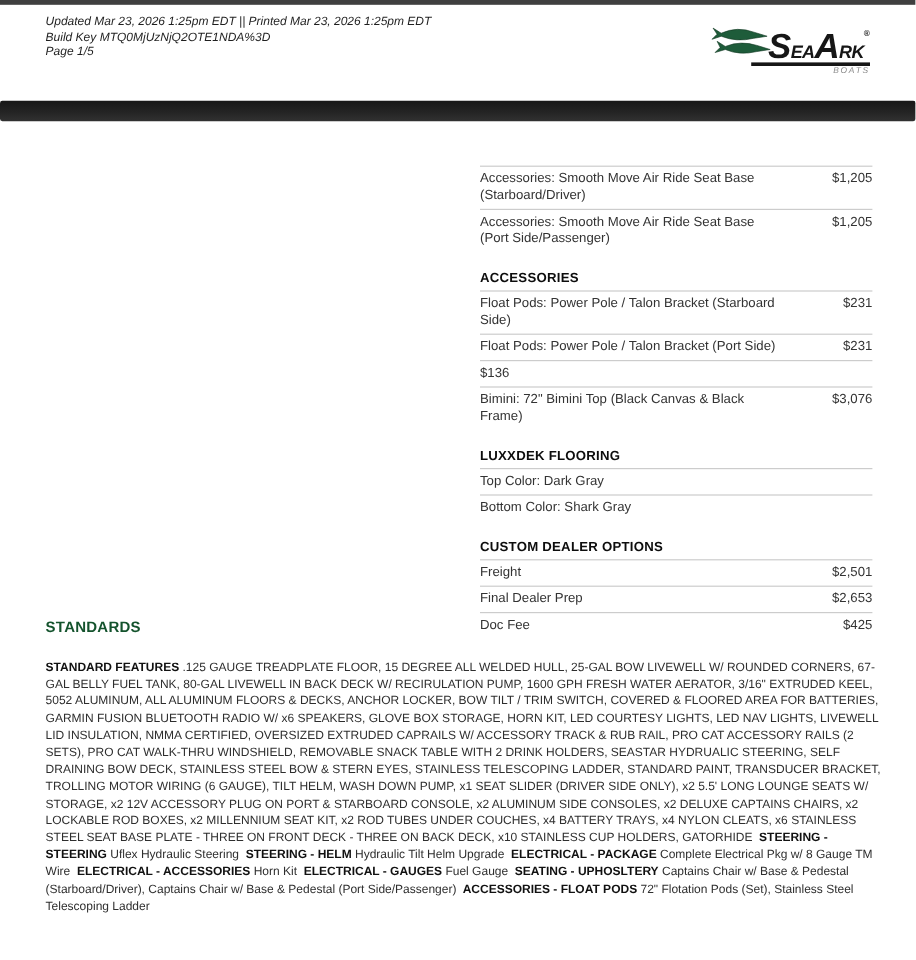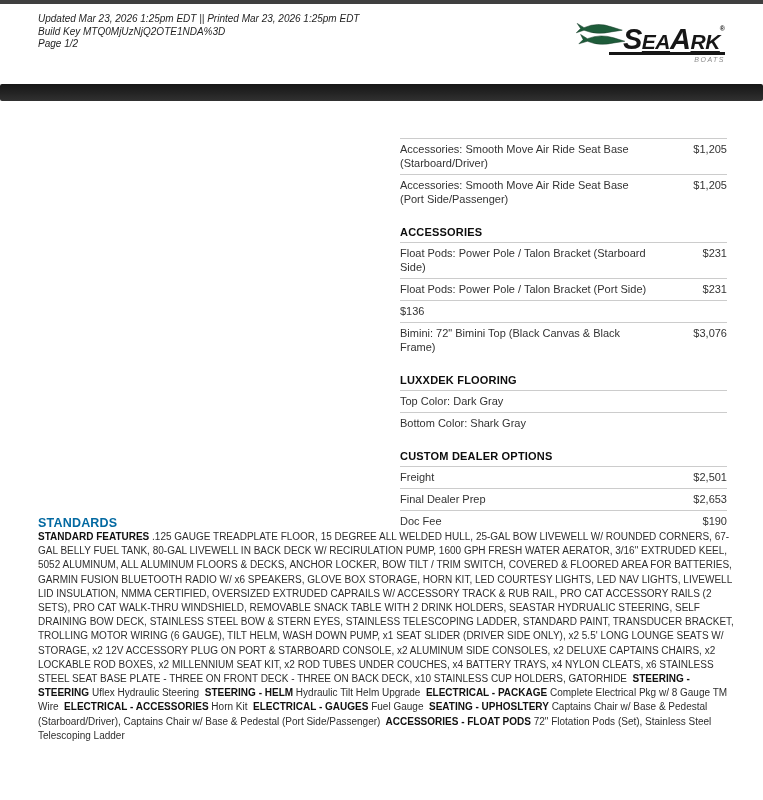--- a/index.html
+++ b/index.html
@@ -13,49 +13,49 @@
   .divider-bar { position:absolute; top:84px; left:0; width:763px; height:17px;
                  background:linear-gradient(180deg,#171717 0%,#242424 55%,#313131 100%);
                  border-radius:2px; }
 
   
   .logo { position:absolute; top:20px; right:38px; display:flex; align-items:flex-end; }
   .fish { width:56px; height:34px; margin-right:-6px; margin-bottom:9px; }
   .wordblock { display:flex; flex-direction:column; }
   .word { font-weight:bold; font-style:italic; color:#161616; letter-spacing:-0.5px; white-space:nowrap; line-height:1; }
   .word .lg { font-size:29px; }
-  .word .sm { font-size:21px;text-decoration:underline; }
+  .word .sm { font-size:15px; }
   .word .reg { font-size:7px; font-style:normal; vertical-align:top; letter-spacing:0; }
   .underbar { height:3px; background:#161616; margin-top:-2px; margin-left:-14px; width:calc(100% + 14px); }
   .boats { font-size:7px; font-style:italic; color:#8a8a8a; text-align:right; letter-spacing:1.5px; margin-top:1px; }
 
   
   .options-table { position:absolute; top:138px; left:400px; width:327px; font-size:11px; color:#333333; }
   .opt-heading { font-size:11px; font-weight:bold; color:#0d0d0d; margin:16px 0 4px 0; letter-spacing:0.2px; }
   .opt-row { display:flex; justify-content:space-between; border-top:1px solid #cccccc; padding:3px 0 4px 0; line-height:14px; }
   .opt-label { width:248px; }
   .opt-price { text-align:right; white-space:nowrap; }
 
   
   .standards { position:absolute; top:516px; left:38px; width:702px; color:#2e2e2e; }
-  .standards h3 { font-size:12.5px; font-weight:bold; color:#0369a1; margin-bottom:0; letter-spacing:0.2px; }
+  .standards h3 { font-size:12.5px; font-weight:bold; color:#14532d; margin-bottom:20px; letter-spacing:0.2px; }
   .standards p { font-size:10px; line-height:14.2px; }
   .standards p b { color:#111111; }
 </style>
 </head>
 <body>
 
 <div class="page">
 
   <div class="top-edge-bar"></div>
 
   <div class="print-meta">
     <div>Updated Mar 23, 2026 1:25pm EDT || Printed Mar 23, 2026 1:25pm EDT</div>
     <div>Build Key MTQ0MjUzNjQ2OTE1NDA%3D</div>
-    <div>Page 1/2</div>
+    <div>Page 1/5</div>
   </div>
 
   <div class="logo">
     <svg class="fish" viewBox="0 0 64 40" xmlns="http://www.w3.org/2000/svg">
       <path d="M12 9 Q28 2 44 8 L57 12 L44 14 Q27 18 12 12 L3 15 L8 10 L4 4 Z" fill="#1e5c3a" stroke="#123823" stroke-width="0.6"></path>
       <path d="M16 22 Q31 16 47 21 L60 25 L47 27 Q30 31 16 25 L6 28 L11 23 L8 17 Z" fill="#1e5c3a" stroke="#123823" stroke-width="0.6"></path>
     </svg>
     <div class="wordblock">
       <div class="word"><span class="lg">S</span><span class="sm">EA</span><span class="lg">A</span><span class="sm">RK</span><span class="reg">®</span></div>
       <div class="underbar"></div>
@@ -103,21 +103,21 @@
       <div class="opt-row">
         <div class="opt-label">Freight</div>
         <div class="opt-price">$2,501</div>
       </div>
       <div class="opt-row">
         <div class="opt-label">Final Dealer Prep</div>
         <div class="opt-price">$2,653</div>
       </div>
       <div class="opt-row">
         <div class="opt-label">Doc Fee</div>
-        <div class="opt-price">$190</div>
+        <div class="opt-price">$425</div>
       </div>
     </section>
 
   <section class="standards">
     <h3>STANDARDS</h3>
     <p><b>STANDARD FEATURES</b><span> .125 GAUGE TREADPLATE FLOOR, 15 DEGREE ALL WELDED HULL, 25-GAL BOW LIVEWELL W/ ROUNDED CORNERS, 67-GAL BELLY FUEL TANK, 80-GAL LIVEWELL IN BACK DECK W/ RECIRULATION PUMP, 1600 GPH FRESH WATER AERATOR, 3/16" EXTRUDED KEEL, 5052 ALUMINUM, ALL ALUMINUM FLOORS &amp; DECKS, ANCHOR LOCKER, BOW TILT / TRIM SWITCH, COVERED &amp; FLOORED AREA FOR BATTERIES, GARMIN FUSION BLUETOOTH RADIO W/ x6 SPEAKERS, GLOVE BOX STORAGE, HORN KIT, LED COURTESY LIGHTS, LED NAV LIGHTS, LIVEWELL LID INSULATION, NMMA CERTIFIED, OVERSIZED EXTRUDED CAPRAILS W/ ACCESSORY TRACK &amp; RUB RAIL, PRO CAT ACCESSORY RAILS (2 SETS), PRO CAT WALK-THRU WINDSHIELD, REMOVABLE SNACK TABLE WITH 2 DRINK HOLDERS, SEASTAR HYDRUALIC STEERING, SELF DRAINING BOW DECK, STAINLESS STEEL BOW &amp; STERN EYES, STAINLESS TELESCOPING LADDER, STANDARD PAINT, TRANSDUCER BRACKET, TROLLING MOTOR WIRING (6 GAUGE), TILT HELM, WASH DOWN PUMP, x1 SEAT SLIDER (DRIVER SIDE ONLY), x2 5.5' LONG LOUNGE SEATS W/ STORAGE, x2 12V ACCESSORY PLUG ON PORT &amp; STARBOARD CONSOLE, x2 ALUMINUM SIDE CONSOLES, x2 DELUXE CAPTAINS CHAIRS, x2 LOCKABLE ROD BOXES, x2 MILLENNIUM SEAT KIT, x2 ROD TUBES UNDER COUCHES, x4 BATTERY TRAYS, x4 NYLON CLEATS, x6 STAINLESS STEEL SEAT BASE PLATE - THREE ON FRONT DECK - THREE ON BACK DECK, x10 STAINLESS CUP HOLDERS, GATORHIDE</span><b>&nbsp; STEERING - STEERING</b><span> Uflex Hydraulic Steering</span><b>&nbsp; STEERING - HELM</b><span> Hydraulic Tilt Helm Upgrade</span><b>&nbsp; ELECTRICAL - PACKAGE</b><span> Complete Electrical Pkg w/ 8 Gauge TM Wire</span><b>&nbsp; ELECTRICAL - ACCESSORIES</b><span> Horn Kit</span><b>&nbsp; ELECTRICAL - GAUGES</b><span> Fuel Gauge</span><b>&nbsp; SEATING - UPHOSLTERY</b><span> Captains Chair w/ Base &amp; Pedestal (Starboard/Driver), Captains Chair w/ Base &amp; Pedestal (Port Side/Passenger)</span><b>&nbsp; ACCESSORIES - FLOAT PODS</b><span> 72" Flotation Pods (Set), Stainless Steel Telescoping Ladder</span></p>
   </section>
 
 </div>
 

